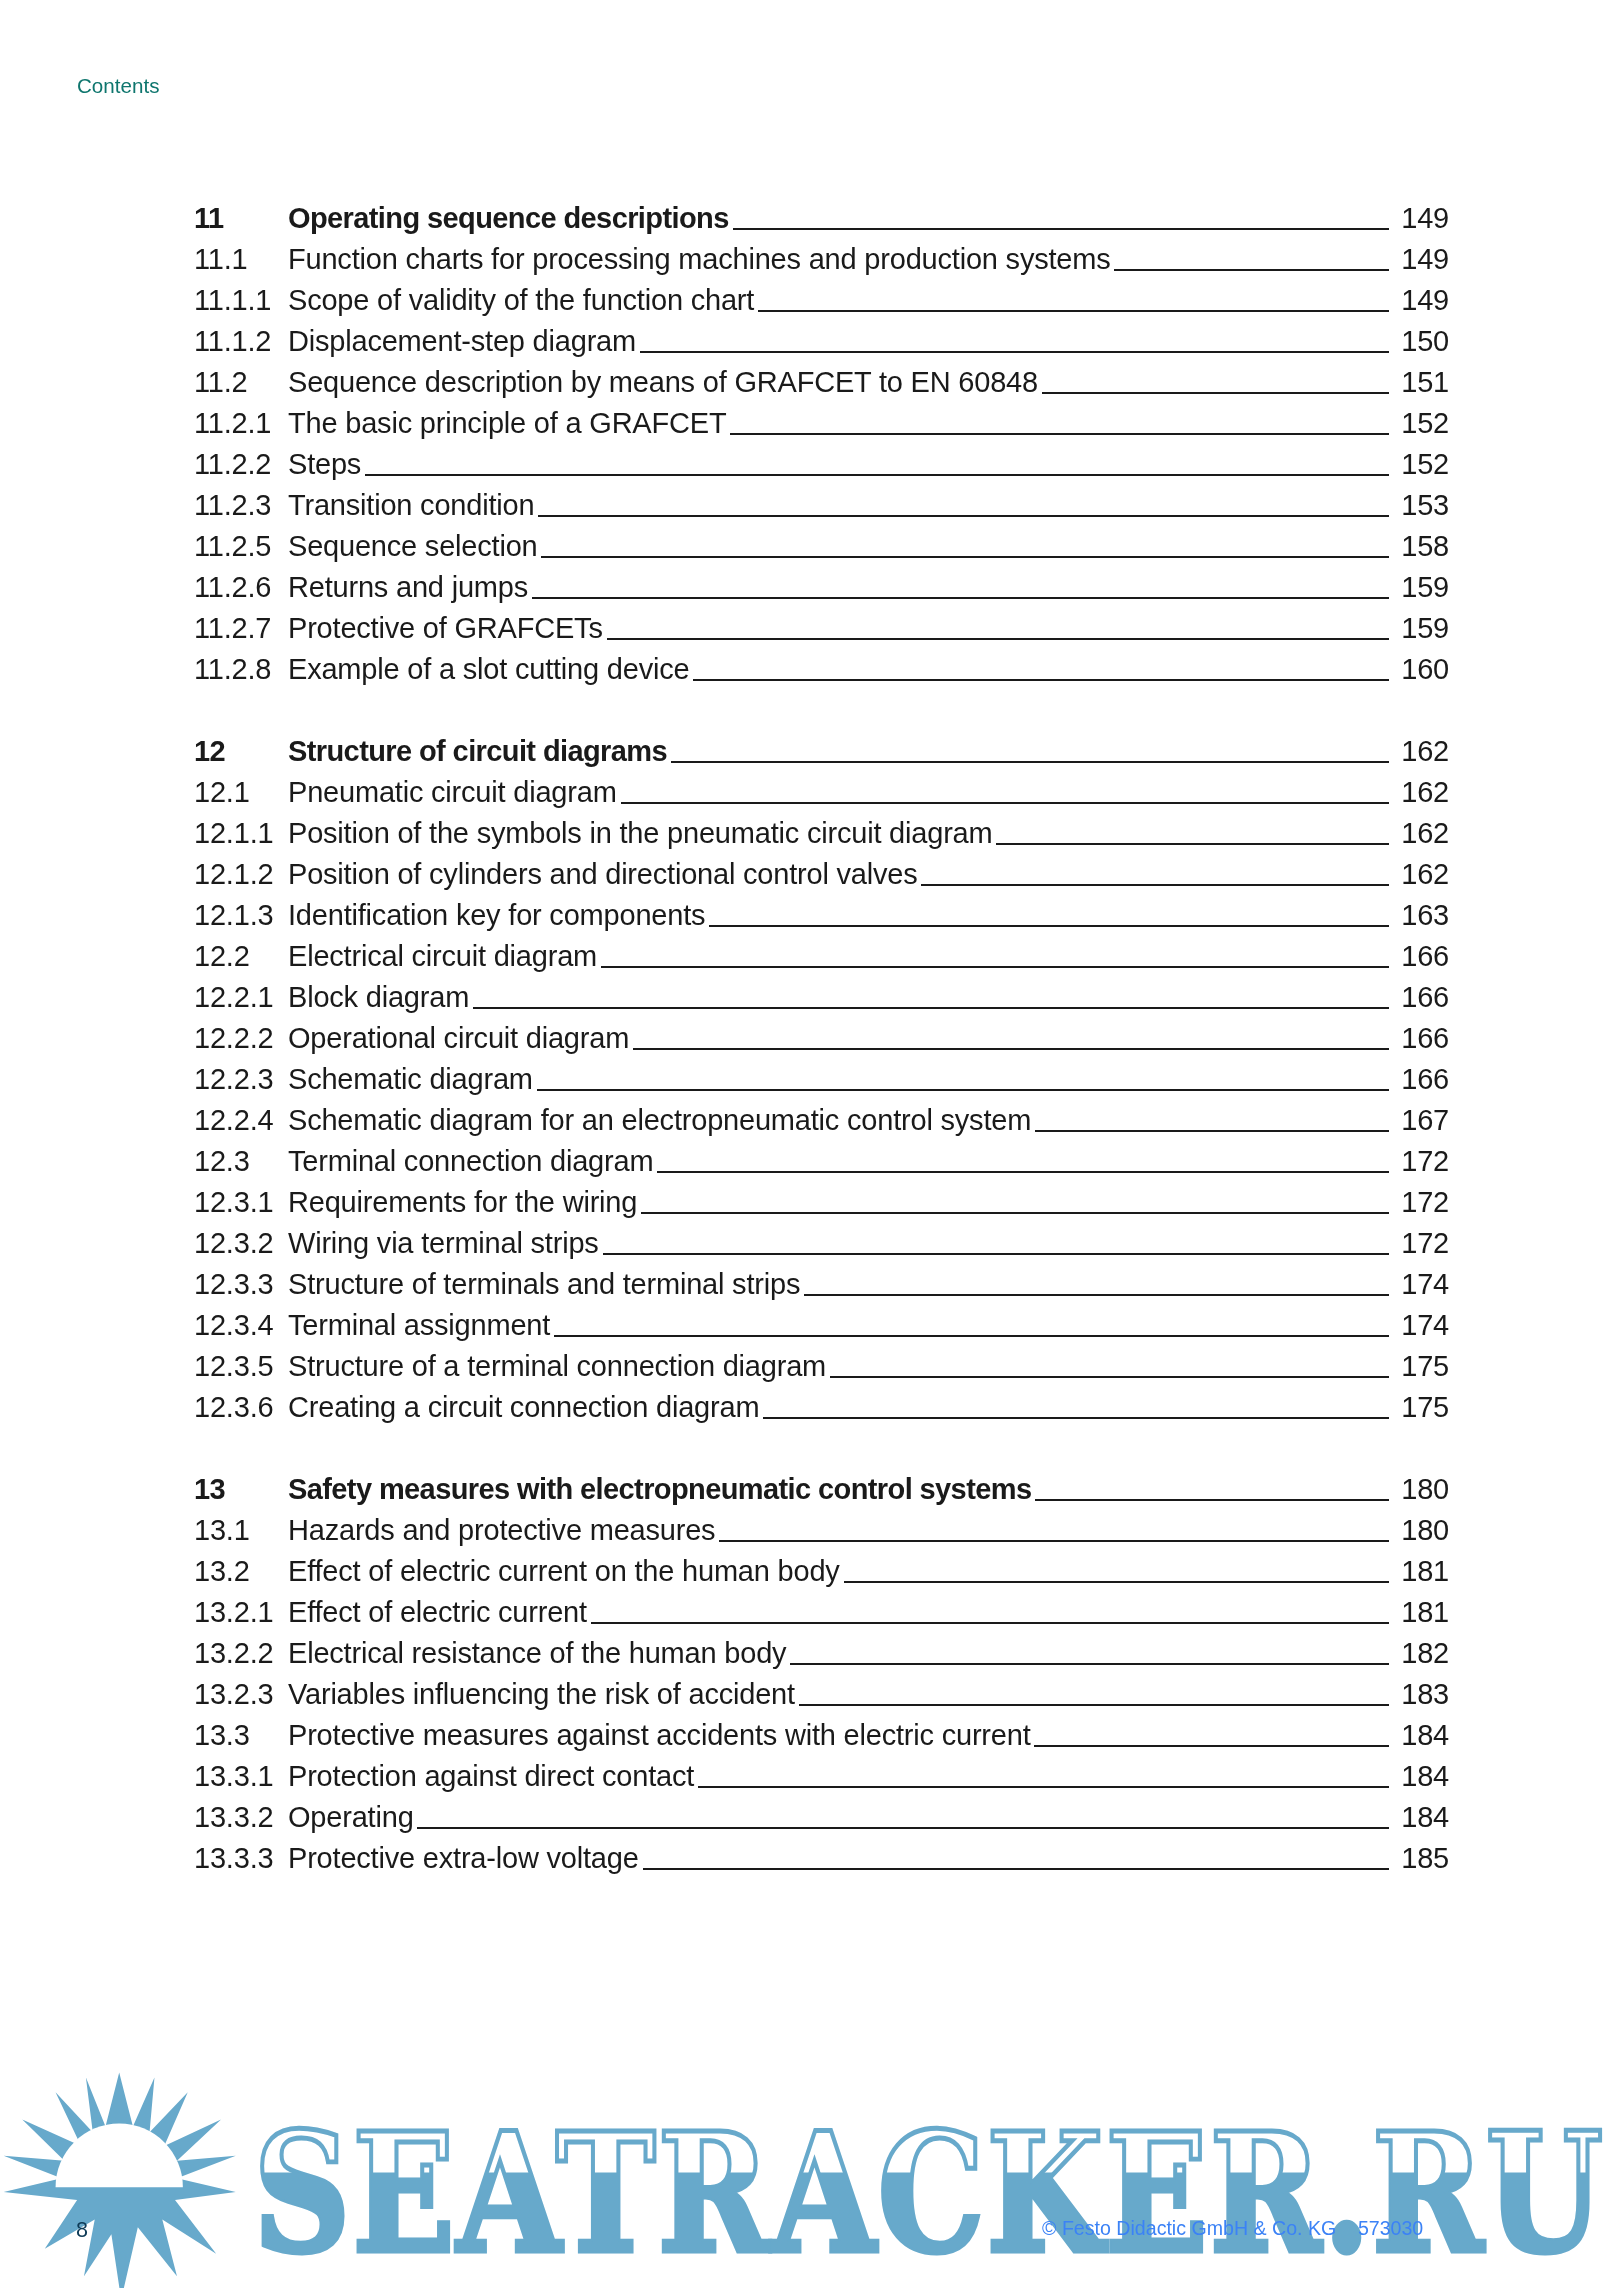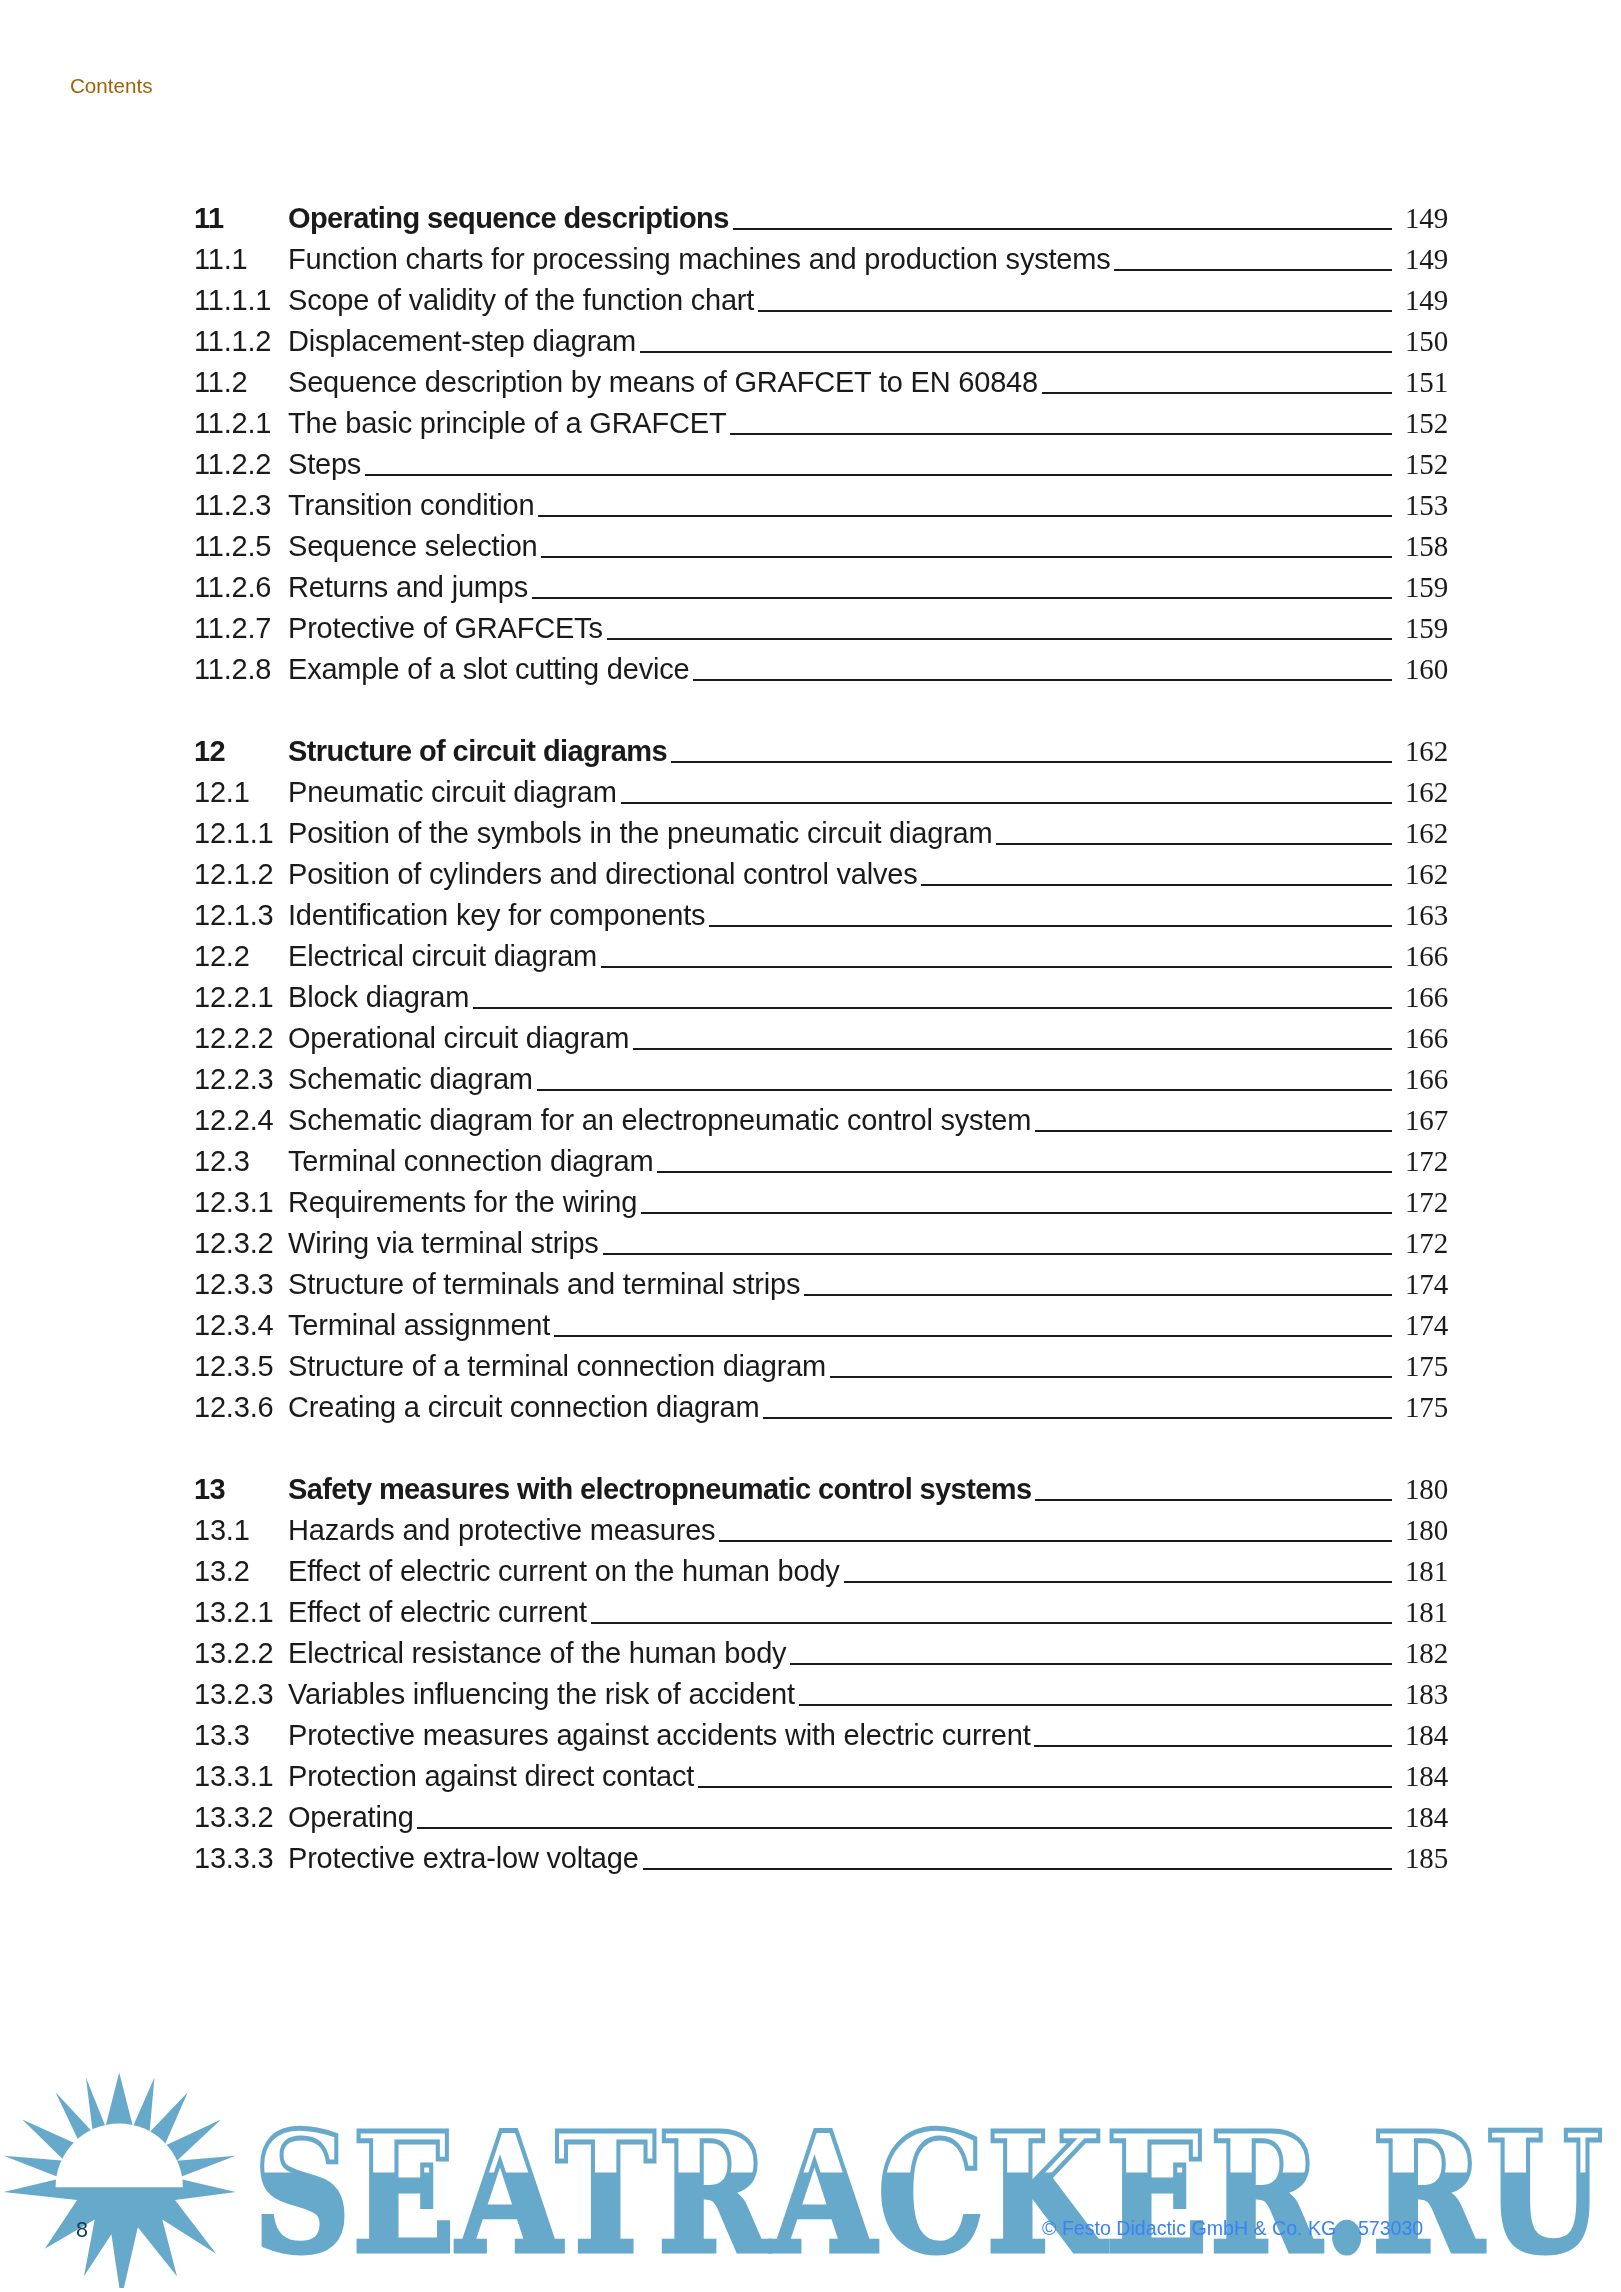--- a/index.html
+++ b/index.html
@@ -10,24 +10,24 @@
     body {
       width: 1621px;
       height: 2293px;
       position: relative;
       overflow: hidden;
       font-family: "Liberation Sans", "DejaVu Sans", sans-serif;
       color: #1a1a1a;
     }
     .running-head {
       position: absolute;
-      left: 70px;
+      left: 77px;
       top: 74px;
       font-size: 20.6px;
-      color: #a16207;
+      color: #0f766e;
     }
     .toc {
       position: absolute;
       left: 194px;
       top: 198px;
       width: 1255px;
     }
     .toc-section {
       margin-bottom: 41px;
     }
@@ -54,21 +54,20 @@
       flex: 1 1 auto;
       border-bottom: 2px solid #1a1a1a;
       margin-bottom: 8.8px;
       height: 0;
       margin-right: 11.8px;
     }
     .toc-page {
       flex: 0 0 45px;
       text-align: center;
       white-space: nowrap;
-      font-family: Liberation Serif, serif;
     }
     .toc-row.chapter .toc-num,
     .toc-row.chapter .toc-title {
       font-weight: bold;
       letter-spacing: -0.6px;
     }
     .footer-page {
       position: absolute;
       left: 76px;
       top: 2217px;

